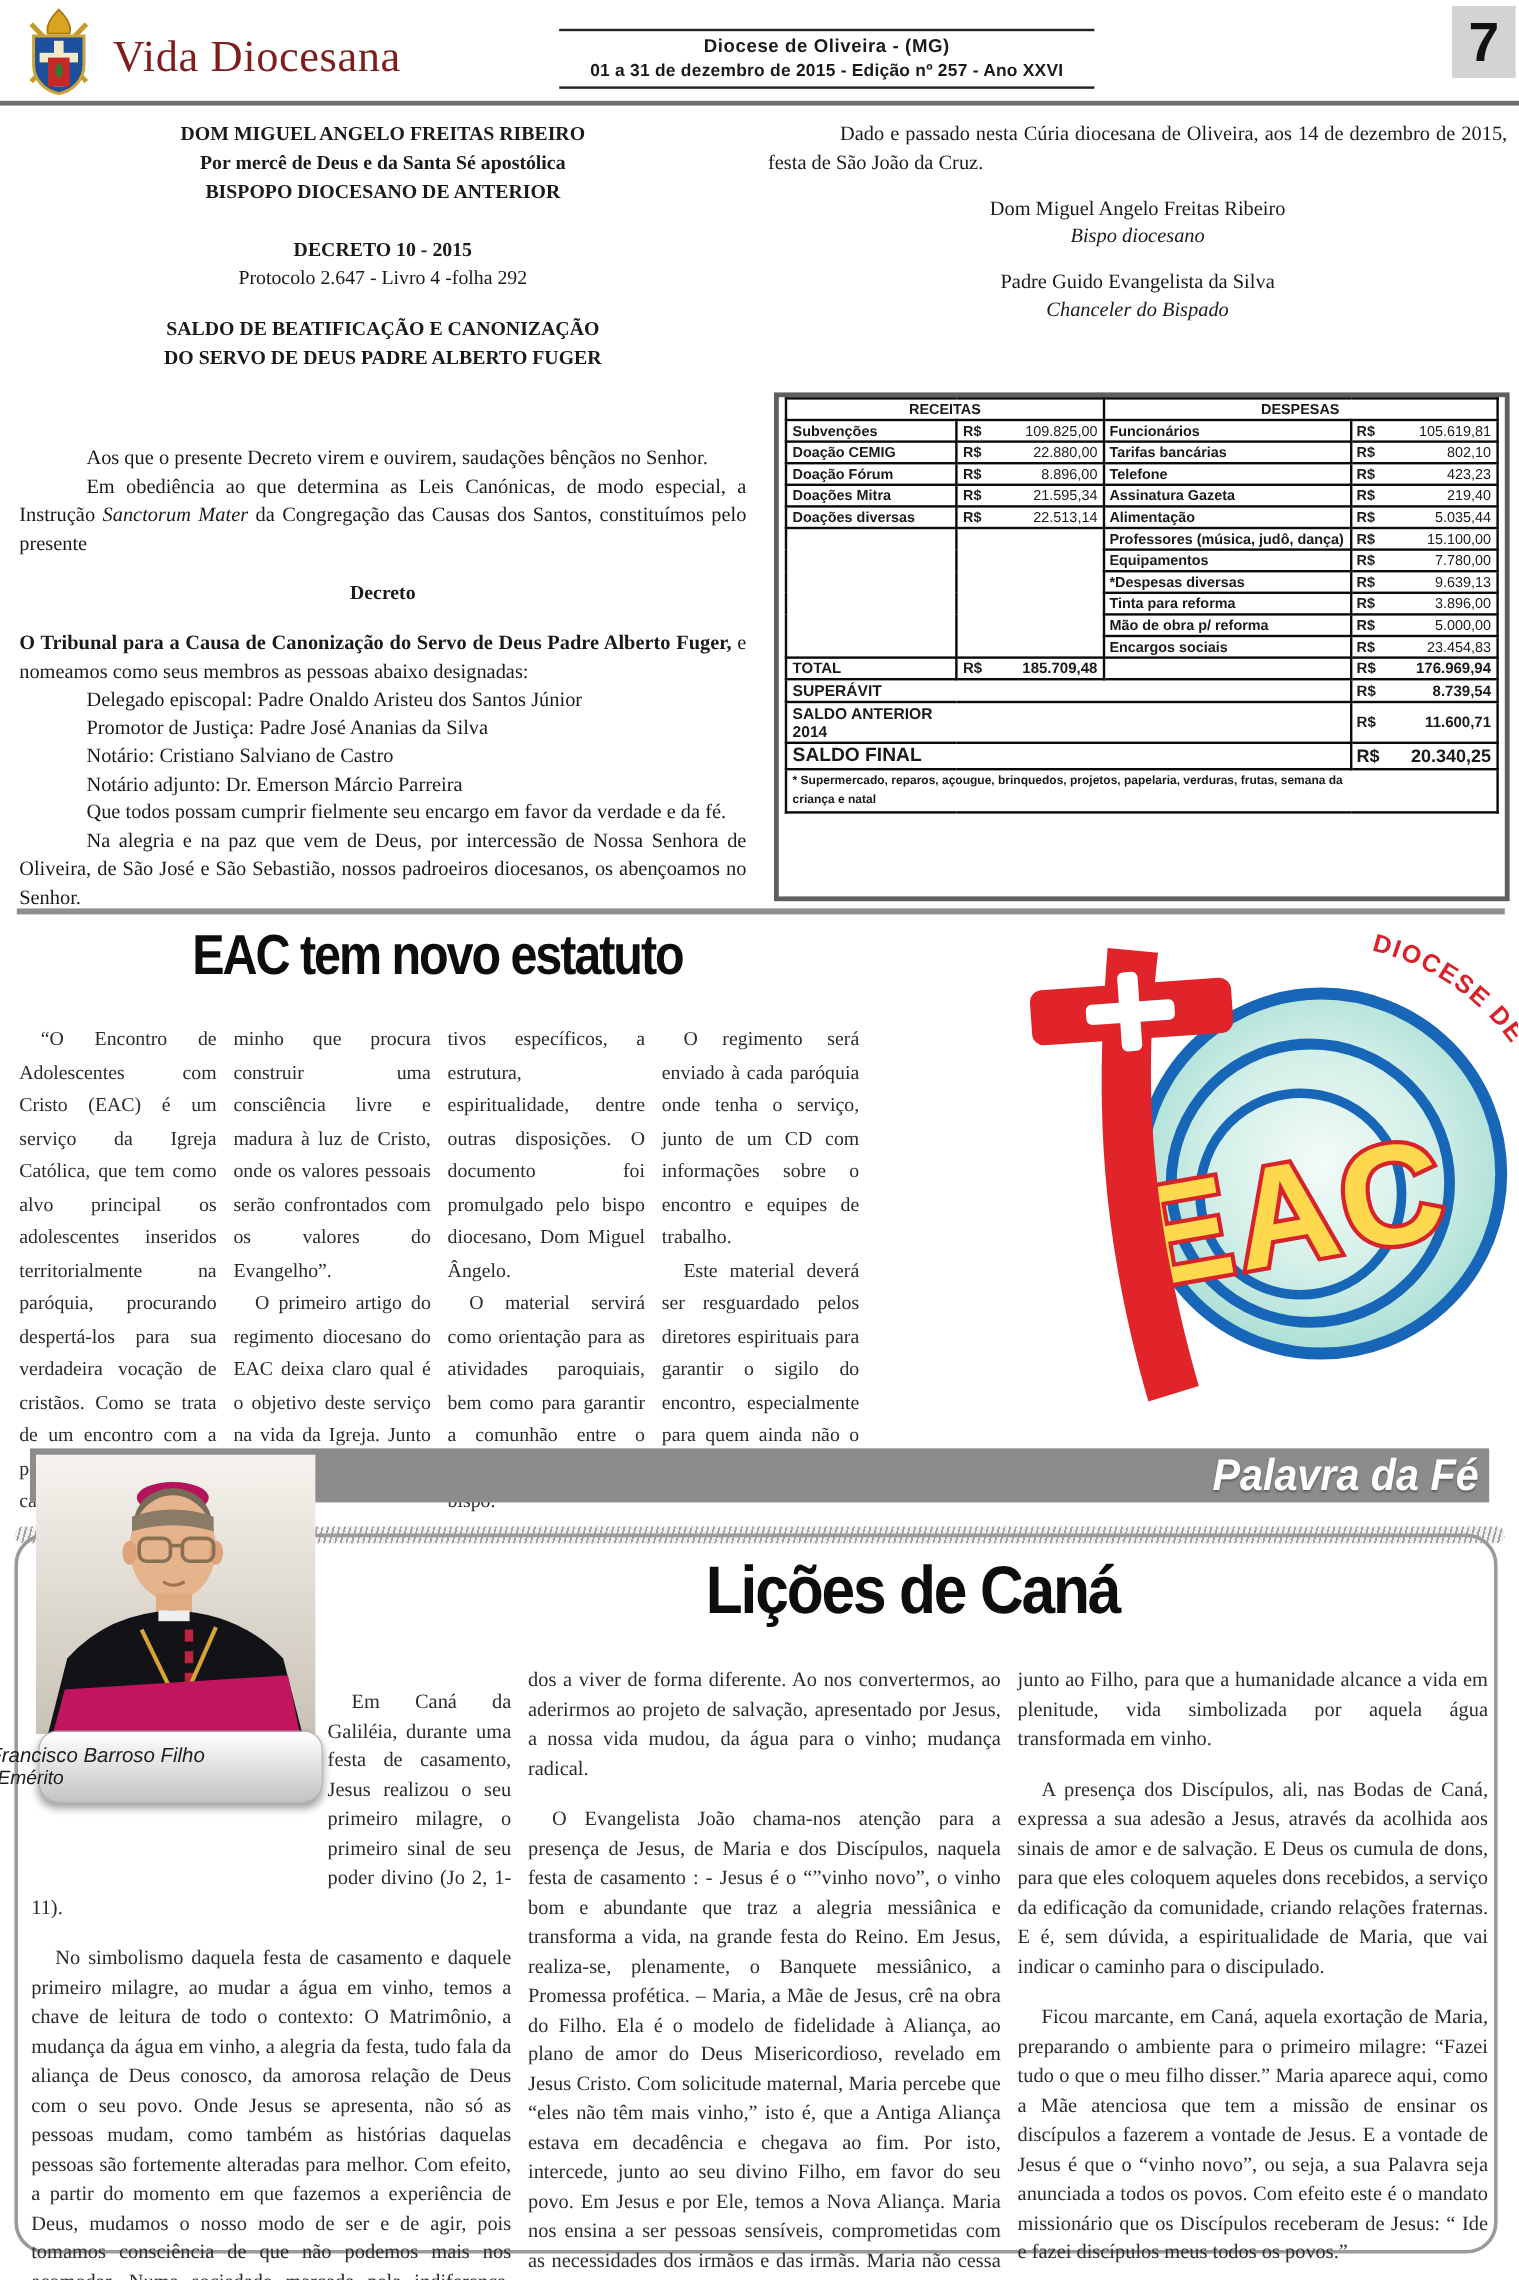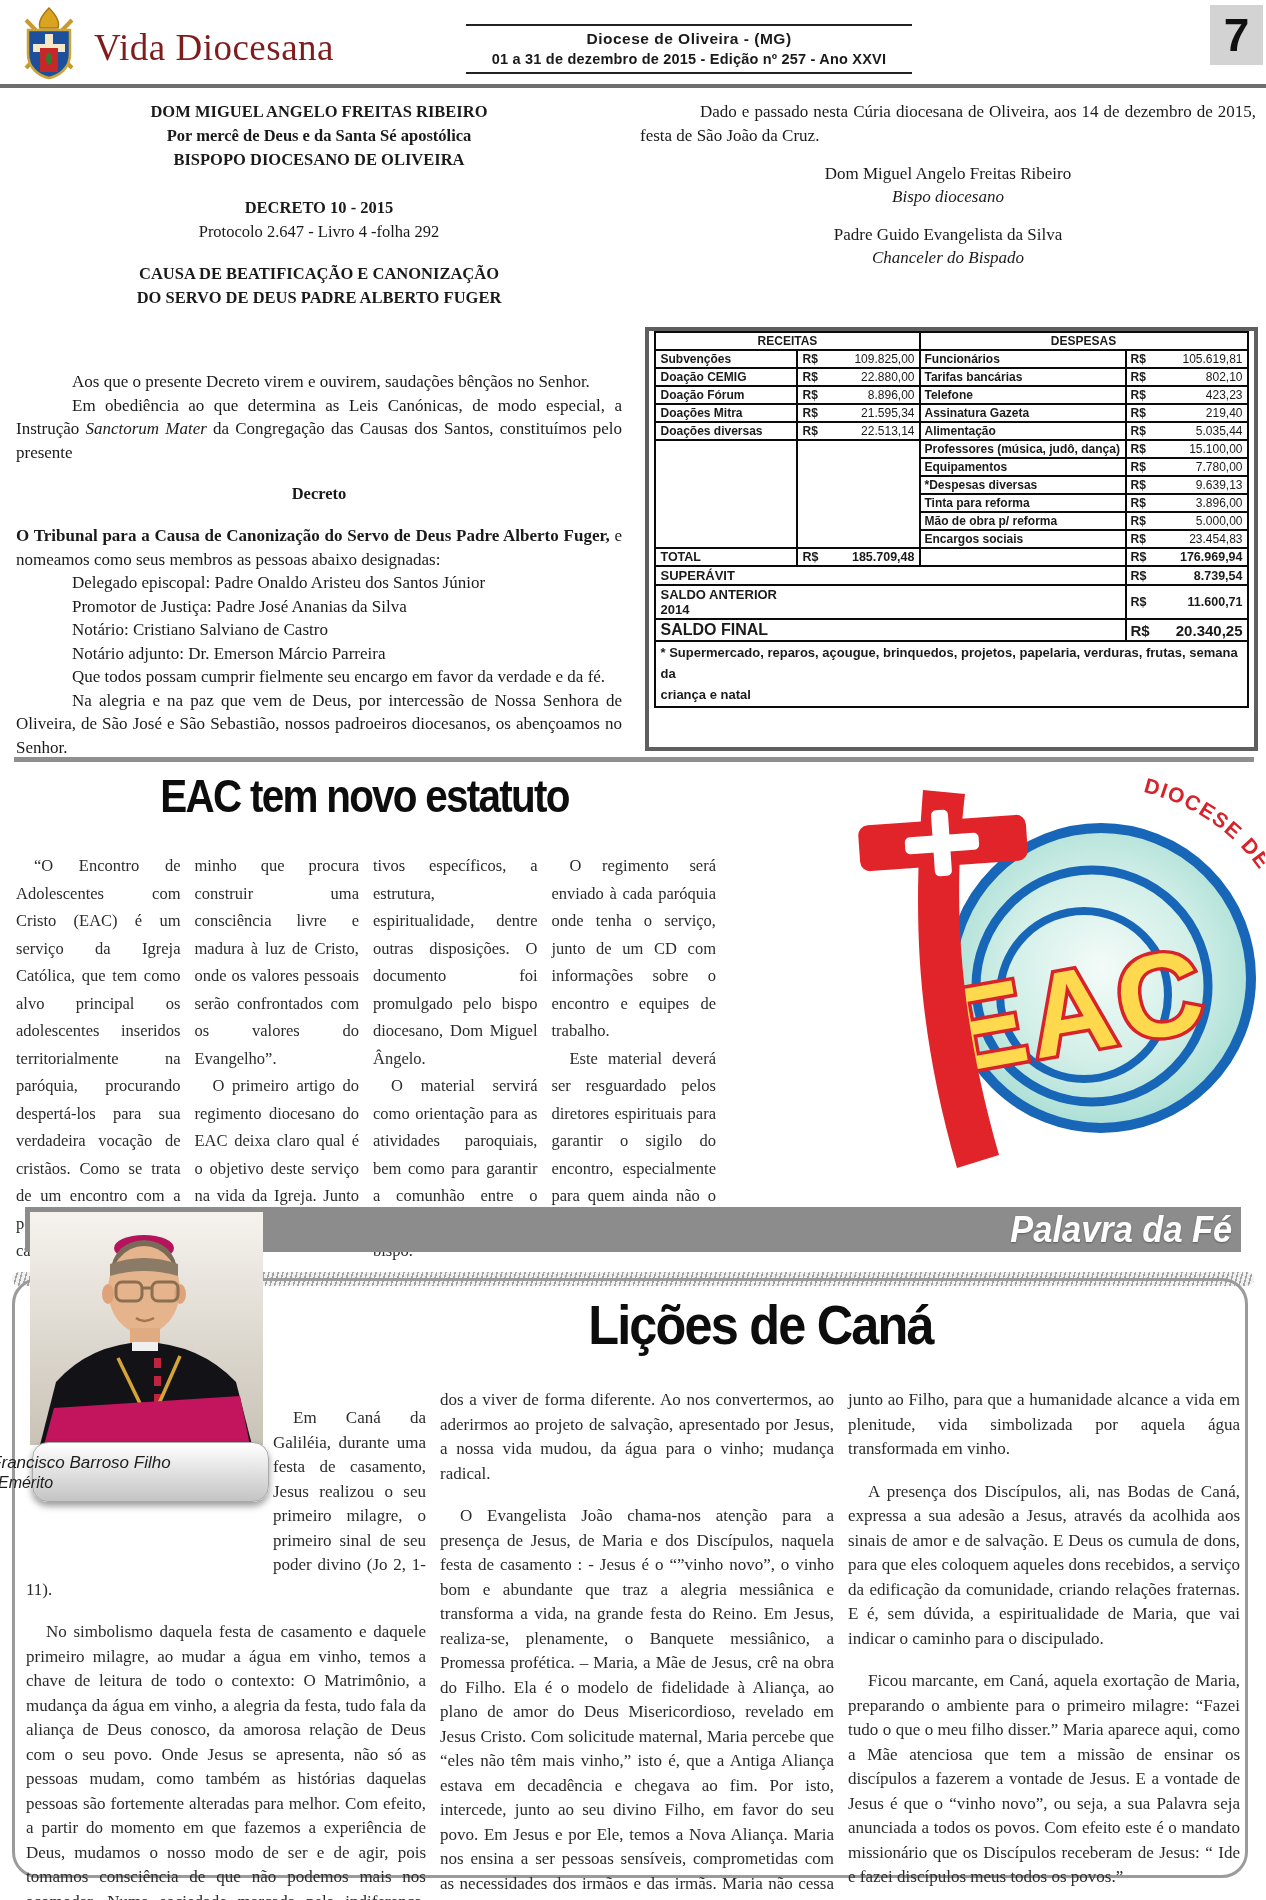--- a/index.html
+++ b/index.html
@@ -44,21 +44,21 @@
   td.bl{font-weight:bold;font-size:12px;}
   td.be{border-top:none;}
   .rsv{display:flex;justify-content:space-between;font-size:12px;}
   .rsv .c{font-weight:bold;}
   td.tot,.tot .rsv{font-weight:bold;font-size:12.5px;}
   td.big{font-weight:bold;font-size:13px;}
   .big .rsv{font-weight:bold;font-size:12.5px;}
   td.vbot{vertical-align:bottom;}
   td.final{font-weight:bold;font-size:16px;padding:3px 4px;}
   .final .rsv{font-weight:bold;font-size:15px;}
-  td.foot{font-weight:bold;font-size:13px;line-height:1.6;padding:3px 6px;}
+  td.foot{font-weight:bold;font-size:10px;line-height:1.6;padding:3px 6px;}
 
   
   .middiv{position:absolute;left:14px;top:757px;width:1240px;height:5px;background:#8f8f8f;}
 
   
   .eactitle{position:absolute;left:10px;top:768px;width:710px;text-align:center;}
   .eactitle span{display:inline-block;transform:scaleX(.86);transform-origin:center;
                  font:bold 47px "Liberation Sans",sans-serif;letter-spacing:-2px;color:#0d0d0d;}
   .eaccols{position:absolute;left:16px;top:852px;width:700px;display:flex;gap:14px;}
   .ecol{flex:1;font-size:16.5px;line-height:27.5px;text-align:justify;color:#2b2b2b;}
@@ -114,24 +114,24 @@
   <div class="hcenter">
     <div class="l1">Diocese de Oliveira - (MG)</div>
     <div class="l2">01 a 31 de dezembro de 2015 - Edição nº 257 - Ano XXVI</div>
   </div>
   <div class="pagenum">7</div>
   <div class="hrule"></div>
 
   <div class="dcolL">
     <div class="dh">DOM MIGUEL ANGELO FREITAS RIBEIRO</div>
     <div class="dh">Por mercê de Deus e da Santa Sé apostólica</div>
-    <div class="dh">BISPOPO DIOCESANO DE OLIVEIRA</div>
+    <div class="dh">BISPOPO DIOCESANO DE ANTERIOR</div>
     <div class="dh mt">DECRETO 10 - 2015</div>
     <div class="dc">Protocolo 2.647 - Livro 4 -folha 292</div>
-    <div class="dh mt2">CAUSA DE BEATIFICAÇÃO E CANONIZAÇÃO</div>
+    <div class="dh mt2">SALDO DE BEATIFICAÇÃO E CANONIZAÇÃO</div>
     <div class="dh">DO SERVO DE DEUS PADRE ALBERTO FUGER</div>
     <p class="dp first">Aos que o presente Decreto virem e ouvirem, saudações bênçãos no Senhor.</p>
     <p class="dp"><span>Em obediência ao que determina as Leis Canónicas, de modo especial, a Instrução </span><i>Sanctorum Mater</i><span> da Congregação das Causas dos Santos, constituímos pelo presente</span></p>
     <div class="dh mt2" style="margin-bottom:18px;">Decreto</div>
     <p class="dp noind"><b>O Tribunal para a Causa de Canonização do Servo de Deus Padre Alberto Fuger,</b><span> e nomeamos como seus membros as pessoas abaixo designadas:</span></p>
     <p class="mem">Delegado episcopal: Padre Onaldo Aristeu dos Santos Júnior</p>
     <p class="mem">Promotor de Justiça: Padre José Ananias da Silva</p>
     <p class="mem">Notário: Cristiano Salviano de Castro</p>
     <p class="mem">Notário adjunto: Dr. Emerson Márcio Parreira</p>
     <p class="dp">Que todos possam cumprir fielmente seu encargo em favor da verdade e da fé.</p>

